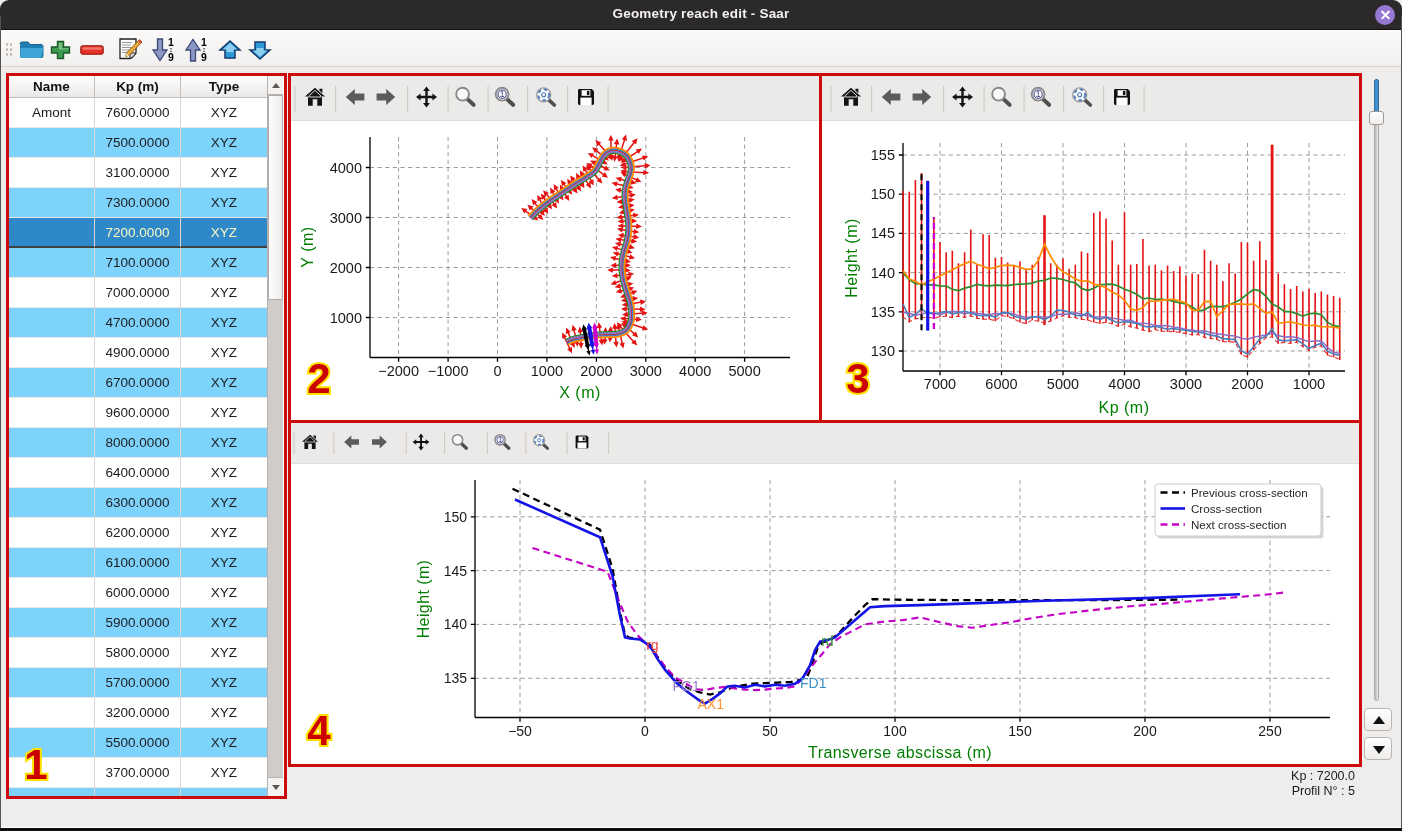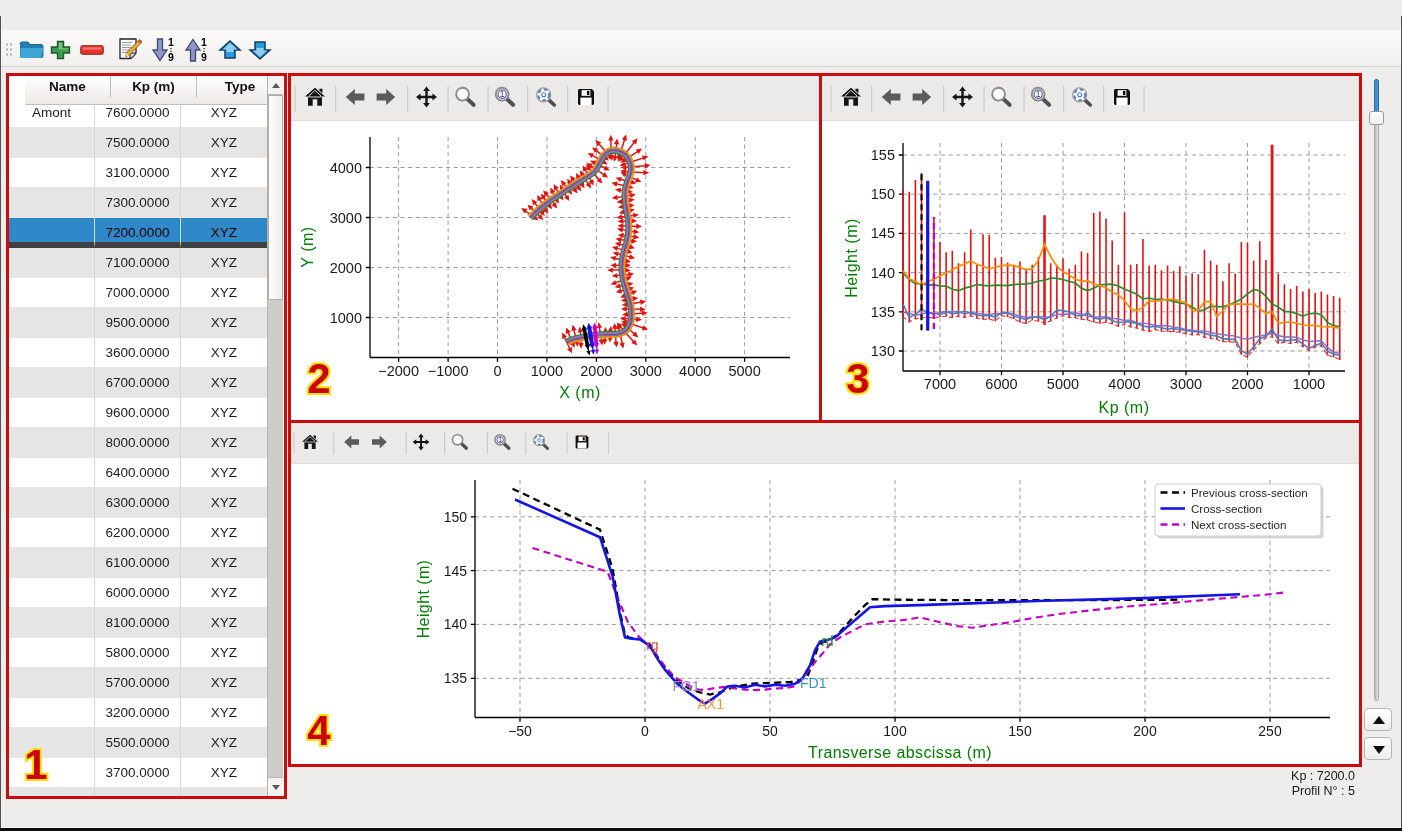--- a/index.html
+++ b/index.html
@@ -6,33 +6,33 @@
 #titlebar{position:absolute;left:0;top:0;width:1402px;height:30px;background:#2b2929;border-radius:9px 9px 0 0;border-bottom:1px solid #151313}
 #titlebar .t{position:absolute;width:100%;text-align:center;top:6px;color:#f4f2f0;font-size:13.5px;font-weight:bold;letter-spacing:0.2px}
 #closebtn{position:absolute;right:7px;top:5px;width:20px;height:20px;border-radius:50%;background:#9678d2}
 #closebtn:before{content:"";position:absolute;left:4.5px;top:9.2px;width:11px;height:1.8px;background:#fff;transform:rotate(45deg)}
 #closebtn:after{content:"";position:absolute;left:4.5px;top:9.2px;width:11px;height:1.8px;background:#fff;transform:rotate(-45deg)}
 #toolbar{position:absolute;left:1px;top:30px;width:1400px;height:37px;background:linear-gradient(#fbfaf9,#f1f0ee);border-bottom:1px solid #d5d2cf}
 .ticon{position:absolute}
 #grip{position:absolute;left:4px;top:12px;width:8px;height:16px;background-image:radial-gradient(circle at 50% 50%, #b5b2af 1px, transparent 1.3px);background-size:4px 5px}
 .num{position:absolute;font-weight:bold}
 #p1{position:absolute;left:6px;top:73px;width:281px;height:726px;border:3px solid #cb0b0c;background:#fff}
-#p1 .hdr{position:absolute;left:16px;top:0;width:258px;height:29px;background:linear-gradient(#ffffff,#ebe9e7);border-bottom:1px solid #c2bfbc}
+#p1 .hdr{position:absolute;left:0;top:0;width:258px;height:22px;background:linear-gradient(#ffffff,#ebe9e7);border-bottom:1px solid #c2bfbc}
 #p1 .hdr span,#p1 .row span{position:absolute;display:block;text-align:center;top:0;line-height:22px}
 #p1 .hdr span{font-weight:bold;font-size:13.5px;color:#111}
 #p1 .hdr .c1,#p1 .row .c1{left:0;width:86px}
 #p1 .hdr .c2,#p1 .row .c2{left:86px;width:86px}
 #p1 .hdr .c3,#p1 .row .c3{left:172px;width:86px}
 #p1 .hdr .c1,#p1 .hdr .c2{border-right:1px solid #c2bfbc}
 #p1 .row{position:absolute;left:0;width:258px;height:30px;background:#fff}
 #p1 .row span{line-height:30px;font-size:13.5px;color:#1c1c1c;height:30px;border-bottom:1px solid #e9e7e5}
 #p1 .row .c1,#p1 .row .c2{border-right:1px solid #d8d5d2}
-#p1 .row.alt{background:#e5e5e5}
+#p1 .row.alt{background:#7dd3fc}
 #p1 .row.sel{background:#2f88c7}
-#p1 .row.sel span{color:#000000;border-bottom:6px solid #404040}
+#p1 .row.sel span{color:#fef9c3;border-bottom:2px solid #404040}
 #vscroll{position:absolute;left:258px;top:0;width:16px;height:720px;background:#cfccc9;border-left:1px solid #b5b2af}
 #vscroll .up,#vscroll .dn{position:absolute;left:0;width:15px;height:19px;background:#f4f3f1}
 #vscroll .up{top:0;border-bottom:1px solid #b5b2af}
 #vscroll .dn{bottom:0;border-top:1px solid #b5b2af}
 #vscroll .up:before{content:"";position:absolute;left:3.5px;top:7px;border-left:4px solid transparent;border-right:4px solid transparent;border-bottom:5px solid #5c5955}
 #vscroll .dn:before{content:"";position:absolute;left:3.5px;top:7px;border-left:4px solid transparent;border-right:4px solid transparent;border-top:5px solid #5c5955}
 #vscroll .thumb{position:absolute;left:0px;top:19px;width:15px;height:205px;background:linear-gradient(90deg,#fdfdfd,#ededeb);border:1px solid #adaaa7;border-radius:1px}
 .panel{position:absolute;background:#fff;border:3px solid #cb0b0c}
 .ptb{position:absolute;left:0;top:0;width:100%;background:#eceae8;border-bottom:1px solid #e0dedc}
 #p2{left:288px;top:73px;width:534px;height:350px}
@@ -90,20 +90,24 @@
           <circle cx="8.2" cy="7.8" r="2" fill="none" stroke="#4a7bc0" stroke-width="1.1"></circle>
         </g>
 <g id="msave">
           <path d="M2 3.4 Q2 2 3.4 2 L15.8 2 L18 4.2 L18 16.6 Q18 18 16.6 18 L3.4 18 Q2 18 2 16.6 Z" fill="#111"></path>
           <rect x="5.6" y="3.2" width="8.8" height="5.6" fill="#fff"></rect>
           <rect x="10.9" y="4" width="2.5" height="4" fill="#111"></rect>
           <rect x="4.4" y="10.6" width="11.2" height="7.4" fill="#fff"></rect>
         </g>
 </defs>
     </svg>
+<div id="titlebar">
+      <div class="t">Geometry reach edit - Saar</div>
+      <div id="closebtn"></div>
+    </div>
 <div id="toolbar">
 <svg class="ticon" style="left:18px;top:10px" width="26" height="20" viewBox="0 0 26 20">
  <path d="M1 4 Q1 2 3 2 L9 2 L11 4.5 L23 4.5 Q24.5 4.5 24.5 6 L24.5 16 Q24.5 18 22.5 18 L3 18 Q1 18 1 16 Z" fill="#1f7fb2"></path>
  <path d="M1.5 8 L20 8 L24.5 8 L22 17 Q21.6 18 20.5 18 L3 18 Q1.5 18 1.5 16.5 Z" fill="#3fa5d6"></path>
  <path d="M1 4 Q1 2 3 2 L9 2 L11 4.5 L23 4.5" fill="none" stroke="#16628c" stroke-width="1"></path>
 </svg>
 <svg class="ticon" style="left:49px;top:10px" width="21" height="20" viewBox="0 0 21 20">
  <path d="M7.5 1.5 L13.5 1.5 L13.5 7 L19.5 7 L19.5 13 L13.5 13 L13.5 18.5 L7.5 18.5 L7.5 13 L1.5 13 L1.5 7 L7.5 7 Z" fill="#3c9a4e" stroke="#1c5c28" stroke-width="1.4"></path>
  <path d="M8.8 2.8 L12.2 2.8 L12.2 8.3 L18.2 8.3 L18.2 9.6 L8.8 9.6 Z" fill="#7cc489" opacity="0.9"></path>
 </svg>
@@ -176,26 +180,26 @@
           <span class="c2">7100.0000</span>
           <span class="c3">XYZ</span>
         </div>
         <div class="row" style="top:180px">
           <span class="c1"></span>
           <span class="c2">7000.0000</span>
           <span class="c3">XYZ</span>
         </div>
         <div class="row alt" style="top:210px">
           <span class="c1"></span>
-          <span class="c2">9500.0000</span>
+          <span class="c2">4700.0000</span>
           <span class="c3">XYZ</span>
         </div>
         <div class="row" style="top:240px">
           <span class="c1"></span>
-          <span class="c2">3600.0000</span>
+          <span class="c2">4900.0000</span>
           <span class="c3">XYZ</span>
         </div>
         <div class="row alt" style="top:270px">
           <span class="c1"></span>
           <span class="c2">6700.0000</span>
           <span class="c3">XYZ</span>
         </div>
         <div class="row" style="top:300px">
           <span class="c1"></span>
           <span class="c2">9600.0000</span>
@@ -226,21 +230,21 @@
           <span class="c2">6100.0000</span>
           <span class="c3">XYZ</span>
         </div>
         <div class="row" style="top:480px">
           <span class="c1"></span>
           <span class="c2">6000.0000</span>
           <span class="c3">XYZ</span>
         </div>
         <div class="row alt" style="top:510px">
           <span class="c1"></span>
-          <span class="c2">8100.0000</span>
+          <span class="c2">5900.0000</span>
           <span class="c3">XYZ</span>
         </div>
         <div class="row" style="top:540px">
           <span class="c1"></span>
           <span class="c2">5800.0000</span>
           <span class="c3">XYZ</span>
         </div>
         <div class="row alt" style="top:570px">
           <span class="c1"></span>
           <span class="c2">5700.0000</span>

